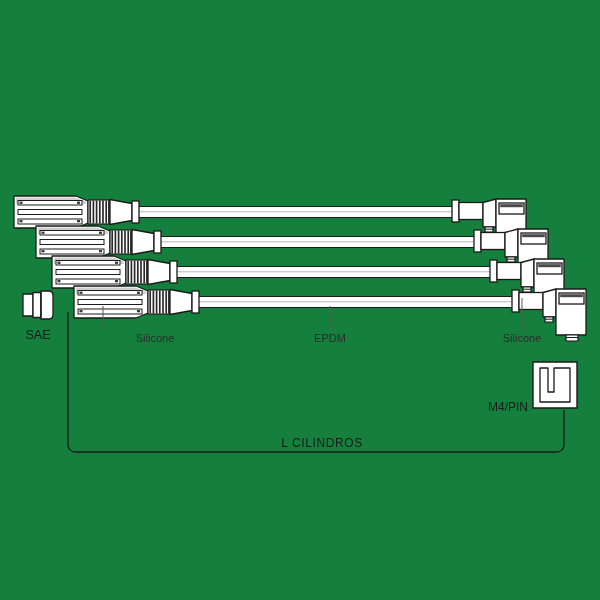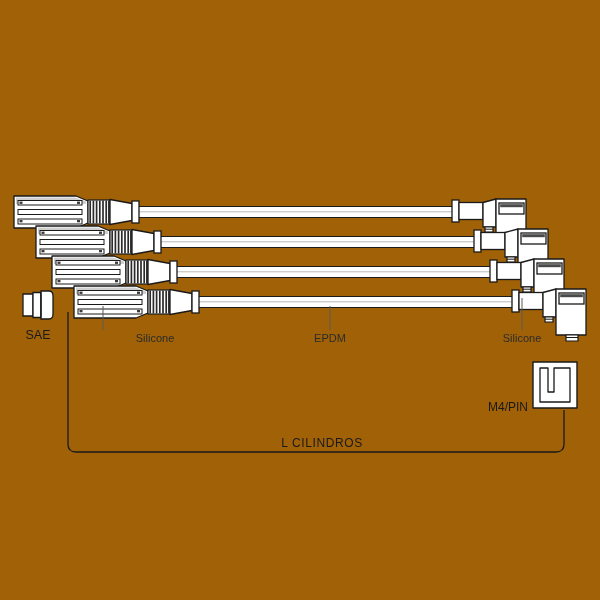--- a/index.html
+++ b/index.html
@@ -5,21 +5,21 @@
 <style>
   html, body {
     margin: 0;
     padding: 0;
     background: #ffffff;
   }
   #canvas {
     position: relative;
     width: 600px;
     height: 600px;
-    background: #a16207;
+    background: #15803d;
     font-family: "Liberation Sans", sans-serif;
     overflow: hidden;
   }
   #drawing {
     position: absolute;
     left: 0;
     top: 0;
     width: 600px;
     height: 600px;
     display: block;

